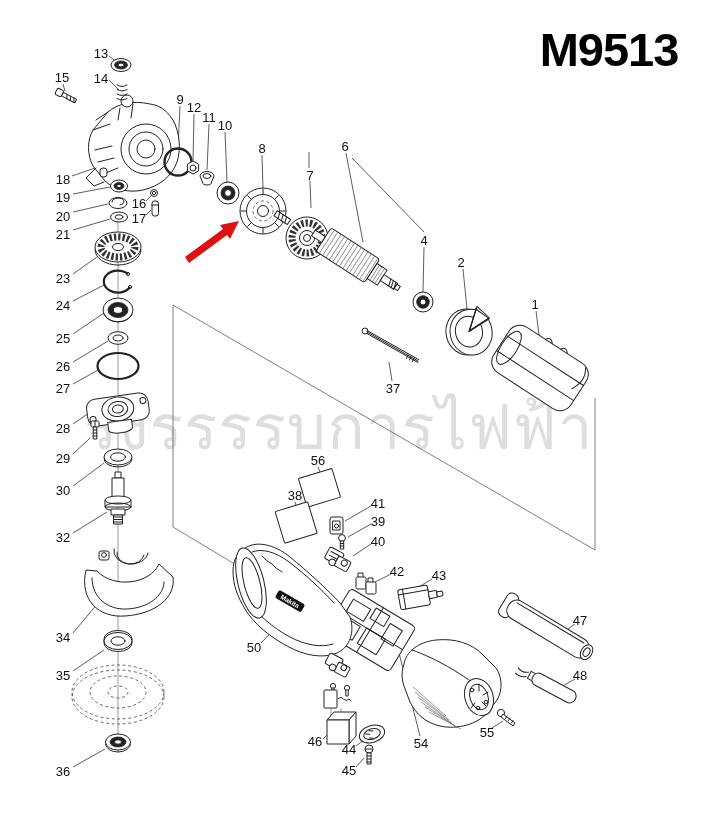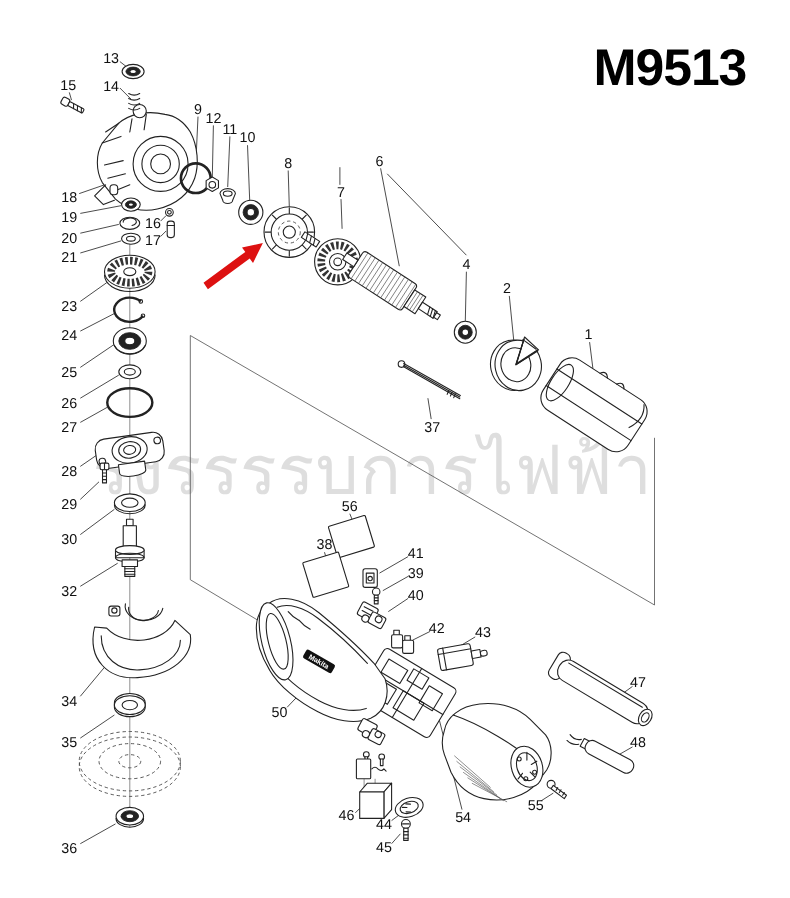--- a/index.html
+++ b/index.html
@@ -3,21 +3,21 @@
 <meta charset="utf-8">
 <style>
   html,body{margin:0;padding:0;background:#fff;}
   #stage{position:relative;width:718px;height:816px;background:#fff;overflow:hidden;
          font-family:"Liberation Sans","DejaVu Sans",sans-serif;}
   #watermark{position:absolute;left:84px;top:378px;z-index:0;font-size:62px;
              color:#dedede;letter-spacing:1px;white-space:nowrap;
              font-family:"DejaVu Sans",sans-serif;user-select:none;}
   #model-title{position:absolute;left:516px;top:22px;width:186px;z-index:2;
                font-size:47px;font-weight:bold;color:#000;text-align:center;
-               letter-spacing:-1px;font-family:"Liberation Sans",sans-serif;margin-top:11px;}
+               letter-spacing:-1px;font-family:"Liberation Sans",sans-serif;}
   #diagram{position:absolute;left:0;top:0;z-index:1;}
   .callout{font-size:13px;fill:#111;text-anchor:middle;
            font-family:"Liberation Sans","DejaVu Sans",sans-serif;}
   .leader{stroke:#333;stroke-width:0.8;fill:none;}
   .construction{stroke:#555;stroke-width:0.75;fill:none;}
   .p{stroke:#222;stroke-width:1;fill:none;stroke-linecap:round;stroke-linejoin:round;}
   .pw{stroke:#222;stroke-width:1;fill:#fff;stroke-linejoin:round;}
   .dk{stroke:#222;stroke-width:0.8;fill:#222;}
   .teeth{fill:none;stroke:#333;stroke-width:7;stroke-dasharray:2.3,2;}
   .dash{fill:none;stroke:#444;stroke-width:0.8;stroke-dasharray:3,2.6;}

